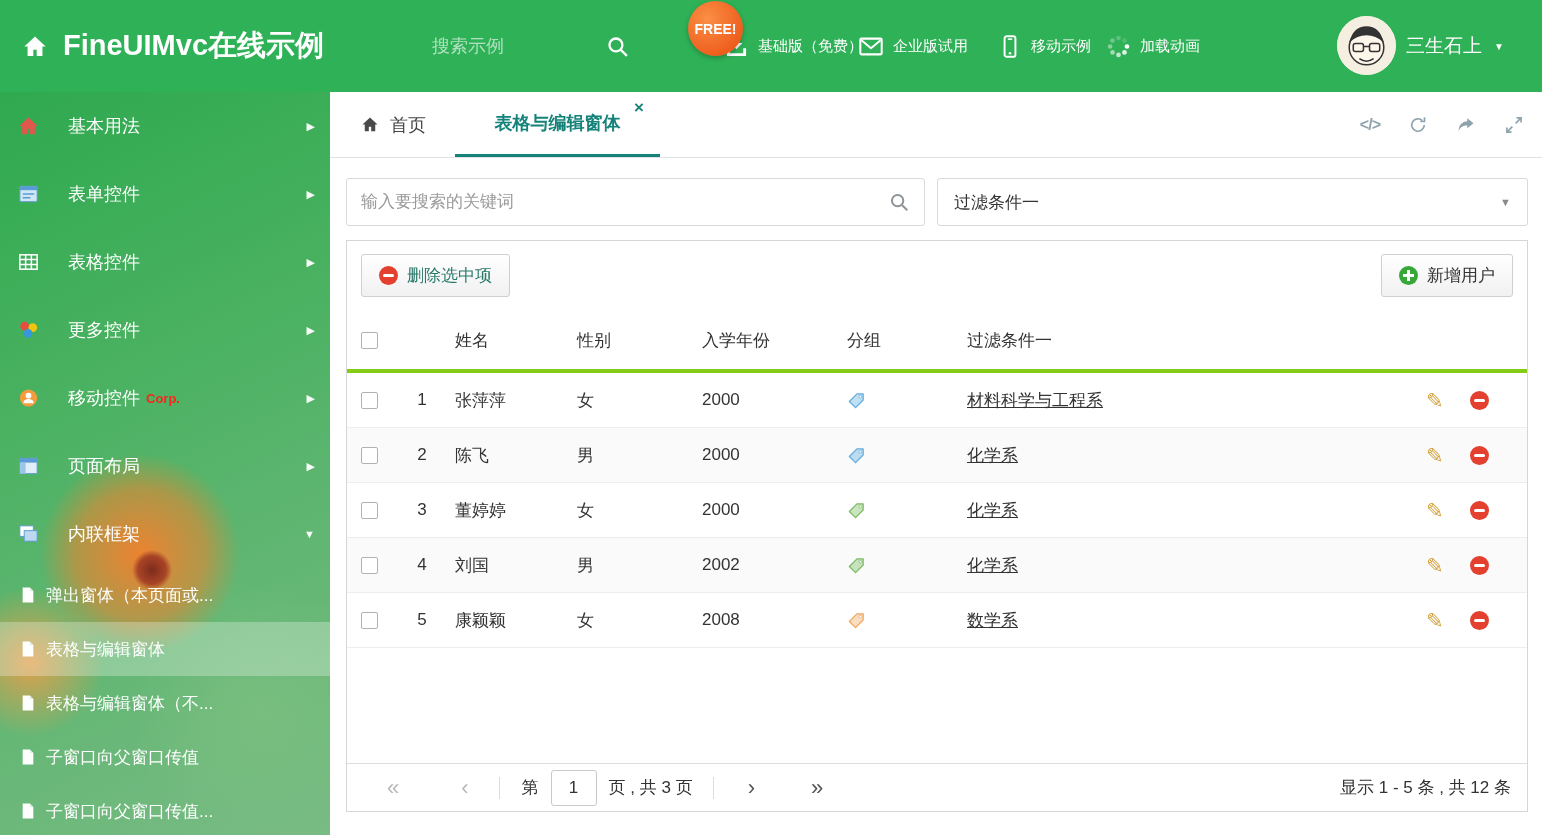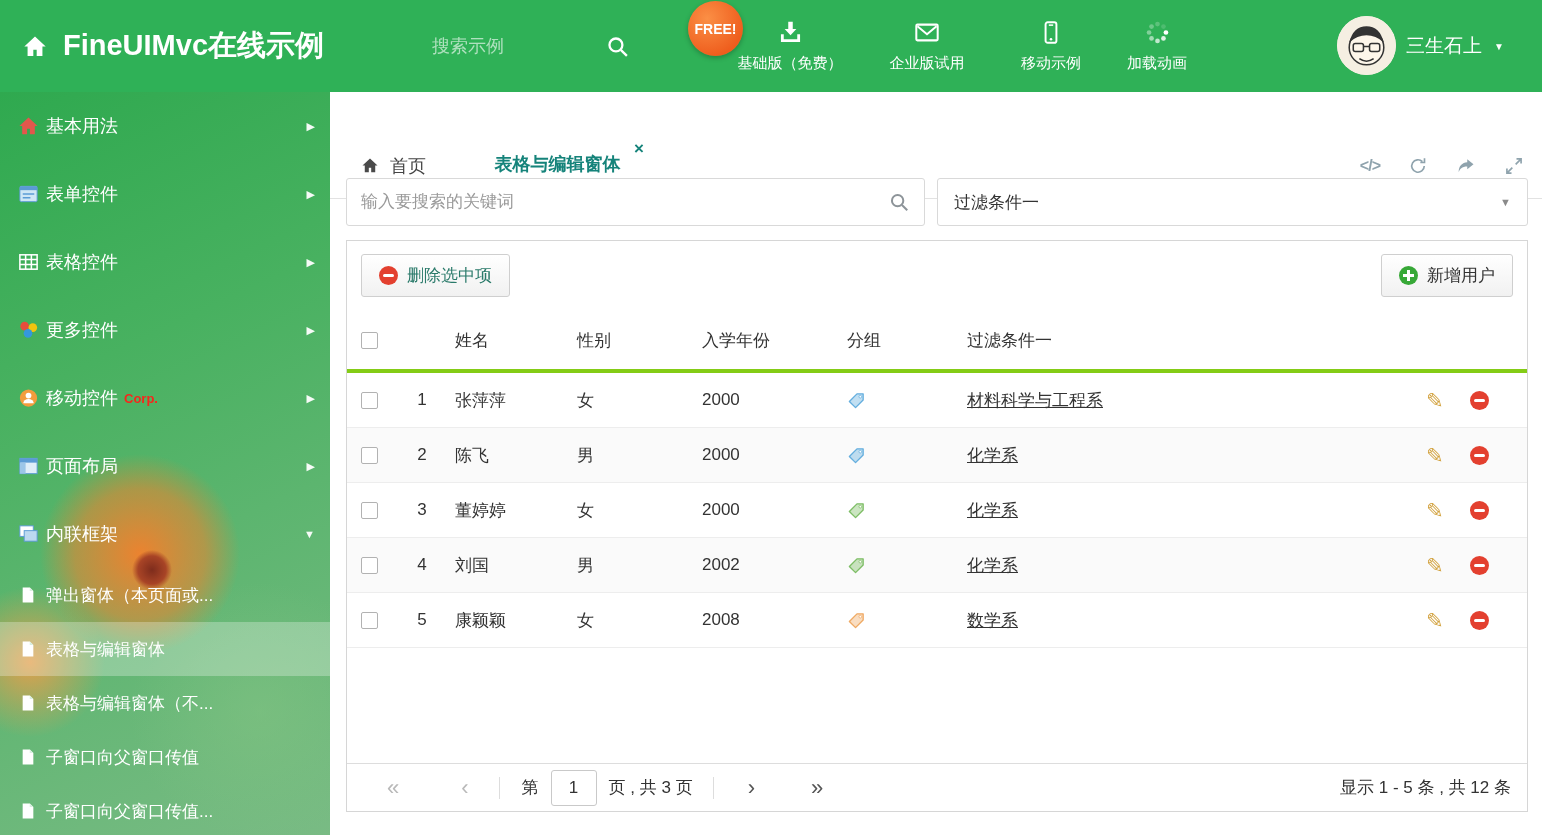--- a/index.html
+++ b/index.html
@@ -9,50 +9,50 @@
 
 .header{position:absolute;left:0;top:0;width:100%;height:92px;background:#2fb157;color:#fff;z-index:10;}
 .brand{position:absolute;left:20px;top:0;height:100%;display:flex;align-items:center;gap:13px;cursor:pointer;}
 .app-title{font-size:29px;font-weight:bold;}
 .hsearch{position:absolute;left:432px;top:0;height:100%;display:flex;align-items:center;}
 .hsearch input{width:145px;background:transparent;border:0;outline:0;color:#7f1d1d;font-size:18px;font-family:inherit;}
 .hsearch input::placeholder{color:rgba(255,255,255,.62);}
 .hsearch .mag{margin-left:28px;display:flex;cursor:pointer;}
 .free-badge{position:absolute;left:688px;top:1px;width:55px;height:55px;border-radius:50%;background:radial-gradient(circle at 35% 32%,#fb8f45,#ee5c1c 75%);display:flex;align-items:center;justify-content:center;font-size:14px;font-weight:bold;z-index:11;box-shadow:0 2px 5px rgba(0,0,0,.25);}
 .hnav{position:absolute;left:723px;top:0;height:100%;display:flex;align-items:center;}
-.hnav-item{display:flex;flex-direction:column;align-items:center;gap:8px;cursor:pointer;}
+.hnav-item{display:flex;flex-direction:row;align-items:center;gap:8px;cursor:pointer;}
 .hnav-item:nth-child(1){width:134px;}
 .hnav-item:nth-child(2){width:140px;}
 .hnav-item:nth-child(3){width:108px;}
 .hnav-item:nth-child(4){width:104px;}
 .hnav-item:nth-child(5){width:112px;}
 .hnav-item .lbl{font-size:15px;white-space:nowrap;}
 .avatar{position:absolute;left:1337px;top:16px;width:59px;height:59px;border-radius:50%;overflow:hidden;background:#f5efe2;cursor:pointer;}
 .user{position:absolute;left:1406px;top:0;height:100%;display:flex;align-items:center;gap:12px;font-size:19px;cursor:pointer;}
 .user .caret{font-size:10px;}
 
 
 .sidebar{position:absolute;left:0;top:92px;width:330px;bottom:0;overflow:hidden;color:#fff;
 background:
  radial-gradient(circle 20px at 152px 478px, #7e2c1c 0%, #a84426 70%, rgba(168,68,38,0) 100%),
  radial-gradient(circle 100px at 140px 462px, rgba(243,128,44,.95), rgba(243,128,44,.55) 65%, rgba(243,128,44,0) 100%),
  radial-gradient(circle 75px at 30px 570px, rgba(248,156,70,.85), rgba(248,156,70,0) 100%),
  radial-gradient(circle 130px at 260px 620px, rgba(130,195,130,.55), rgba(130,195,130,0) 100%),
  linear-gradient(155deg,#2fa94f 0%,#48b160 35%,#5cb56f 60%,#79bb84 100%);}
-.snav-item{position:relative;height:68px;display:flex;align-items:center;padding-left:46px;font-size:18px;cursor:pointer;}
+.snav-item{position:relative;height:68px;display:flex;align-items:center;padding-left:68px;font-size:18px;cursor:pointer;}
 .snav-item .sicon{position:absolute;left:17px;top:50%;transform:translateY(-50%);width:23px;height:23px;display:flex;}
 .snav-item .chev{position:absolute;right:15px;font-size:11px;opacity:.95;}
 .corp{color:#f5281c;font-size:13px;font-weight:bold;margin-left:6px;}
 .ssub-item{position:relative;height:54px;display:flex;align-items:center;padding-left:46px;font-size:17px;cursor:pointer;white-space:nowrap;}
 .ssub-item.active{background:rgba(255,255,255,.28);}
 .ssub-item .ficon{position:absolute;left:20px;top:50%;transform:translateY(-50%);display:flex;}
 
 
 .main{position:absolute;left:330px;top:92px;right:0;bottom:0;background:#fff;}
-.tabbar{position:relative;height:66px;border-bottom:1px solid #e2e2e2;margin-top:41px;}
+.tabbar{position:relative;height:66px;border-bottom:1px solid #e2e2e2;}
 .tab-home{position:absolute;left:30px;top:0;height:100%;display:flex;align-items:center;gap:10px;color:#444;font-size:18px;cursor:pointer;}
 .tab-active{position:absolute;left:125px;top:0;height:100%;width:205px;display:flex;align-items:center;justify-content:center;color:#15837a;font-weight:bold;font-size:18px;border-bottom:3px solid #15837a;cursor:pointer;}
 .tab-close{position:absolute;right:16px;top:7px;font-size:17px;font-weight:bold;color:#15837a;cursor:pointer;line-height:1;}
 .tb-icons{position:absolute;right:18px;top:0;height:100%;display:flex;align-items:center;gap:28px;color:#8fa3ad;}
 .tb-icons .code{font-size:16px;letter-spacing:-1px;cursor:pointer;font-weight:bold;}
 .tb-icons span{display:flex;cursor:pointer;}
 
 .filter-row{position:absolute;left:16px;right:14px;top:86px;height:48px;}
 .search-box{position:absolute;left:0;top:0;width:579px;height:48px;border:1px solid #d9d9d9;border-radius:3px;display:flex;align-items:center;padding:0 14px;background:#fff;}
 .search-box input{flex:1;border:0;outline:0;font-size:17px;color:#333;font-family:inherit;}

